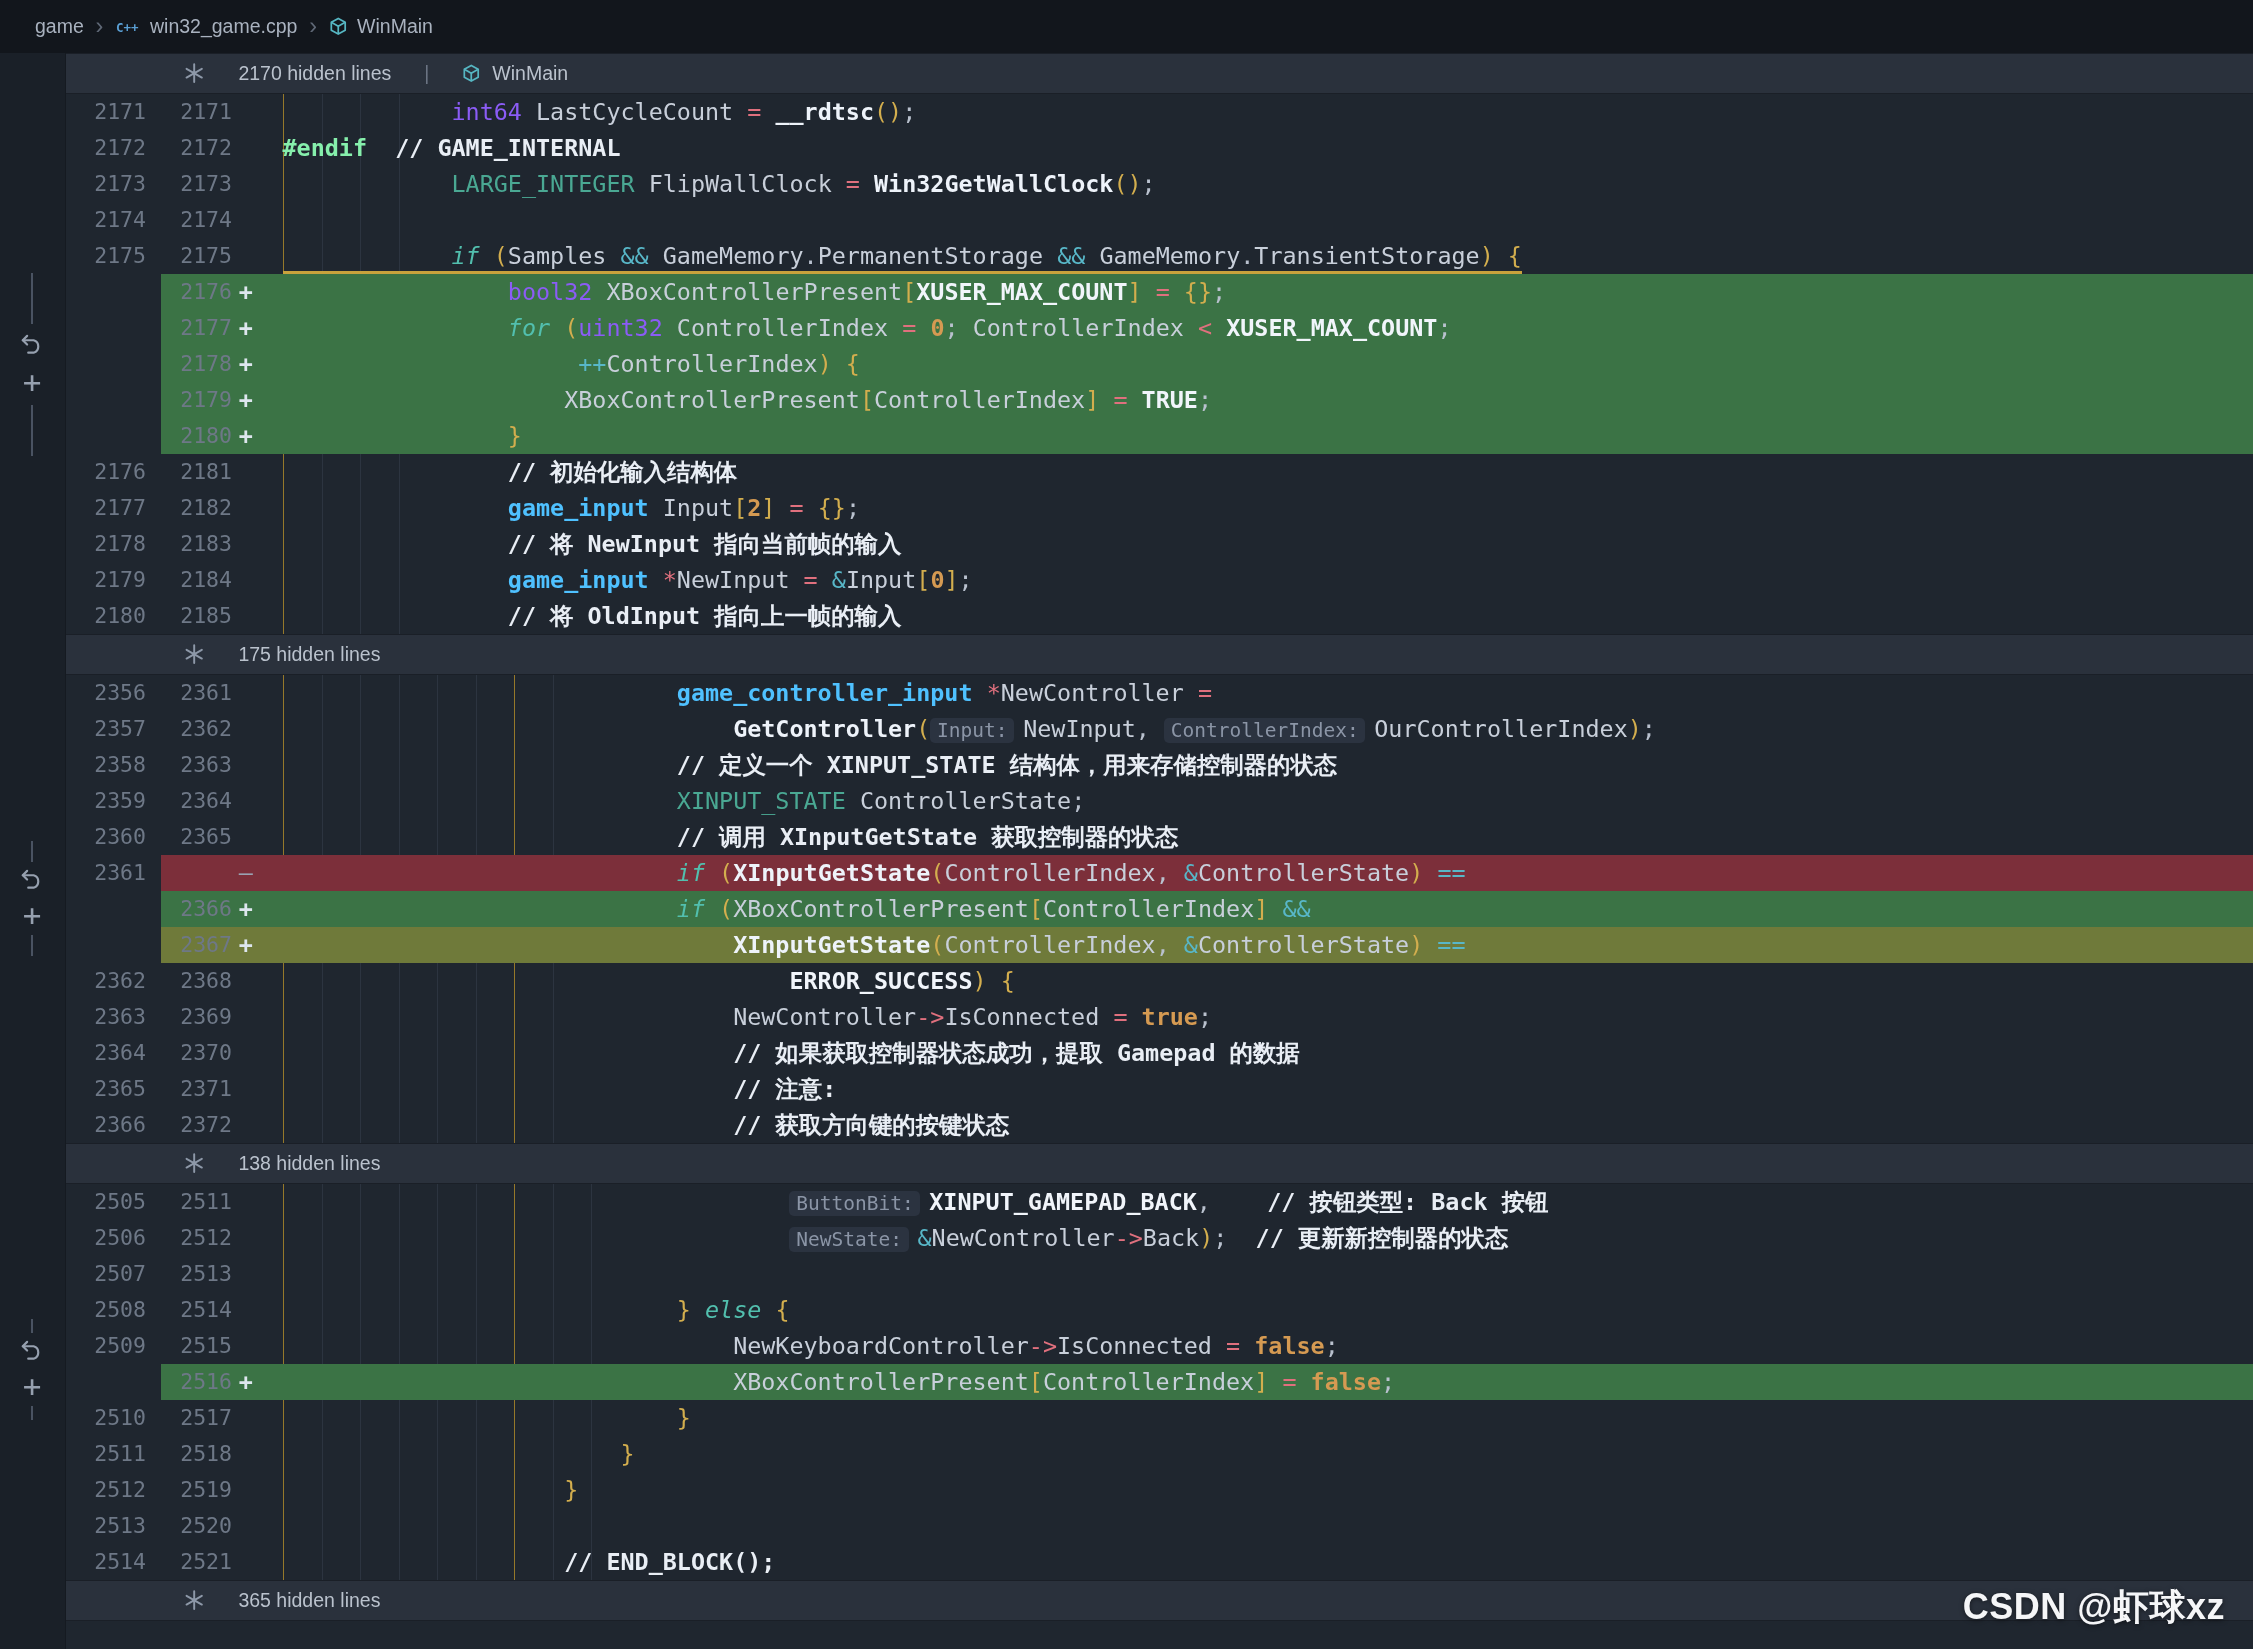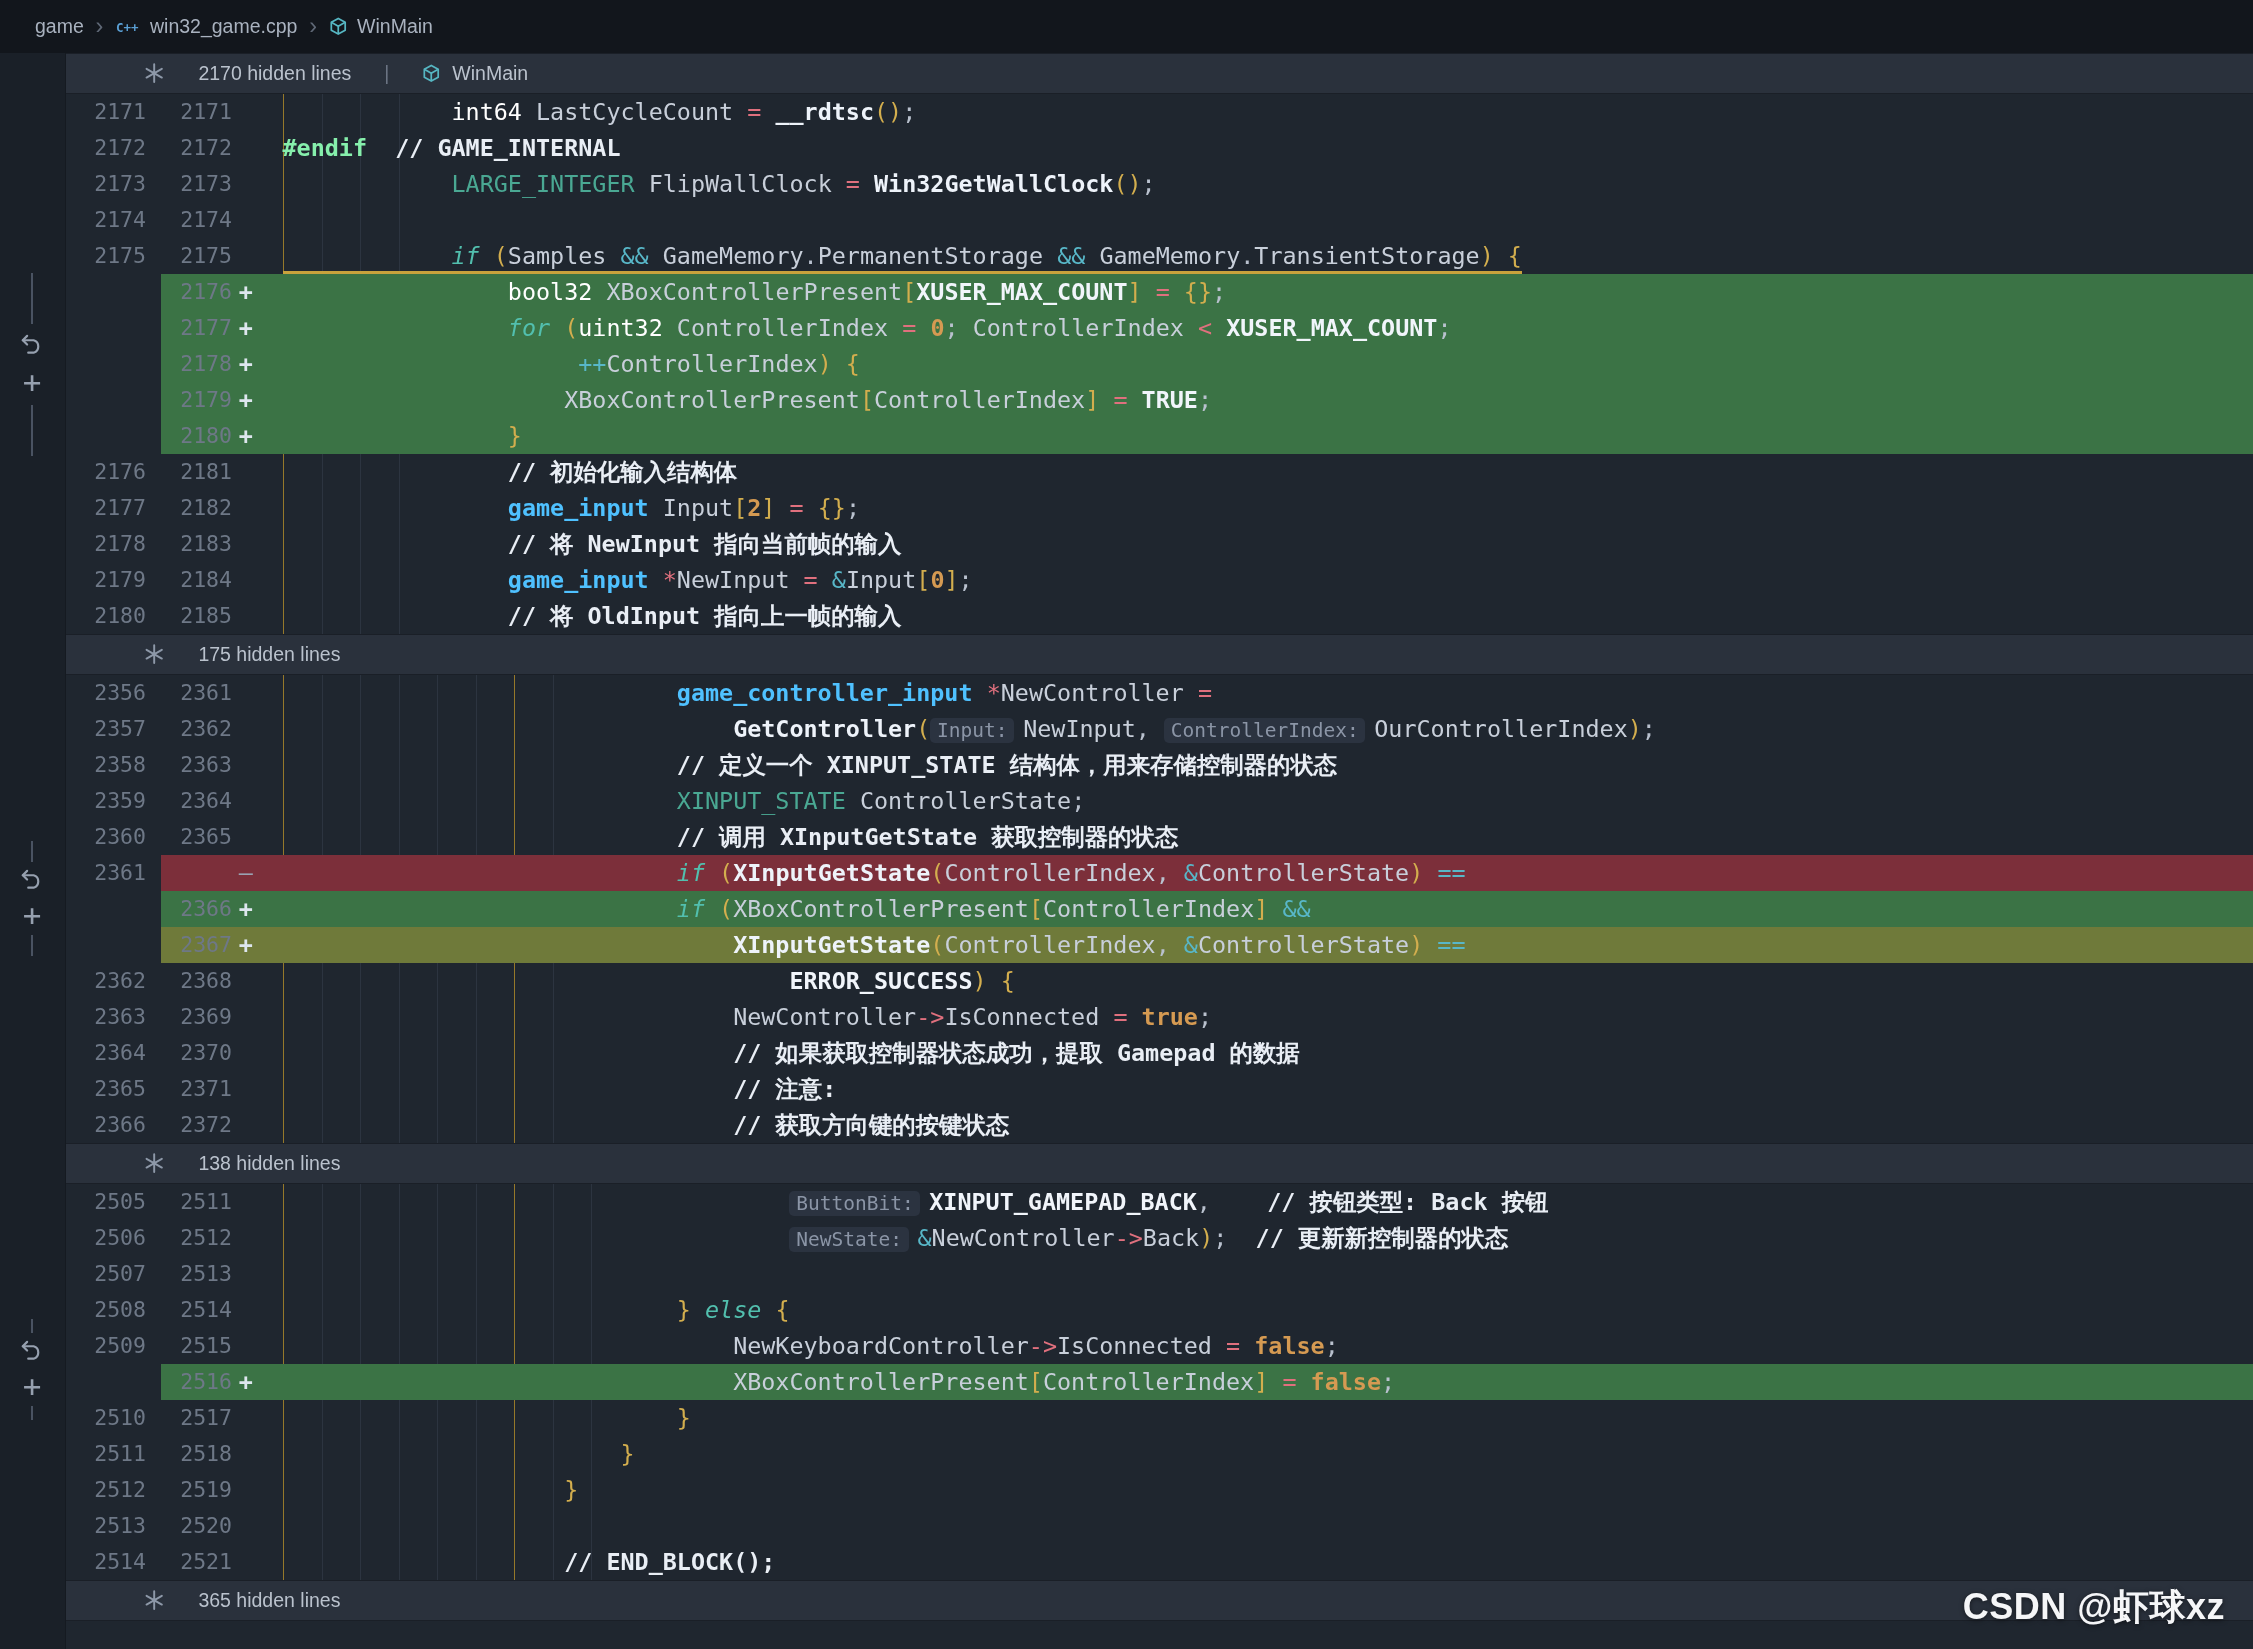--- a/index.html
+++ b/index.html
@@ -33,21 +33,21 @@
     align-items:center; justify-content:space-between; padding:2px 0;
   }
   .railseg { width:2px; background:#4a5362; flex:1 1 auto; max-height:51px; min-height:13.7px; }
   .railbtn { color:#96a0af; display:flex; align-items:center; justify-content:center; cursor:pointer; margin:3.9px 0; }
   .plusbtn { font-size:31px; line-height:1; font-family:"DejaVu Sans Mono", monospace; }
 
   
   .hiddenbar {
     height:41px; display:flex; align-items:center; gap:33px;
     background:#2a313c; border-top:1px solid #1a1f27; border-bottom:1px solid #1a1f27;
-    padding-left:77px; font-family:"Liberation Sans", sans-serif;
+    padding-left:117px; font-family:"Liberation Sans", sans-serif;
     font-size:19.5px; color:#bac2cd; cursor:pointer;
   }
   .hiddenbar .hb-icon { display:flex; align-items:center; }
   .hiddenbar .hb-sep { color:#6b7483; }
   .hiddenbar .hb-cube { display:flex; align-items:center; margin-right:-21.5px; }
 
   
   .section { position:relative; }
   .guide { position:absolute; top:0; bottom:0; width:1px; background:#2c3440; z-index:0; }
   .guide.gold { background:#95782a; }
@@ -62,21 +62,21 @@
   .num { width:80px; text-align:right; color:#6e7887; font-size:21.5px; flex:0 0 auto; }
   .num.new { width:86px; }
   .mark { width:29px; padding-left:6.8px; color:#9aa3b2; font-size:23.4px; flex:0 0 auto; }
   .mark.plus { color:#dde6ee; font-weight:bold; }
   .code { flex:0 0 auto; display:inline-block; font-size:23.4px; color:#c8cfda; margin-left:21.5px; }
   .row.ul .code { box-shadow: inset 0 -2.9px 0 #c8a23c; }
 
   
   .tok-k { color:#52bfae; font-style:italic; }
   .tok-t { color:#4aa893; }
-  .tok-tb{ color:#ffffff; }
+  .tok-tb{ color:#8b5cf6; }
   .tok-tu{ color:#4fc1ff; font-weight:bold; }
   .tok-f { color:#eef3fa; font-weight:bold; }
   .tok-c { color:#f1f5fb; font-weight:bold; }
   .tok-v { color:#c8cfda; }
   .tok-p { color:#b9c1ce; }
   .tok-g { color:#d3ae4e; }
   .tok-o { color:#e0707e; }
   .tok-y { color:#58b7c8; }
   .tok-n { color:#d59a52; font-weight:bold; }
   .tok-m { color:#e9eef5; font-weight:600; }

